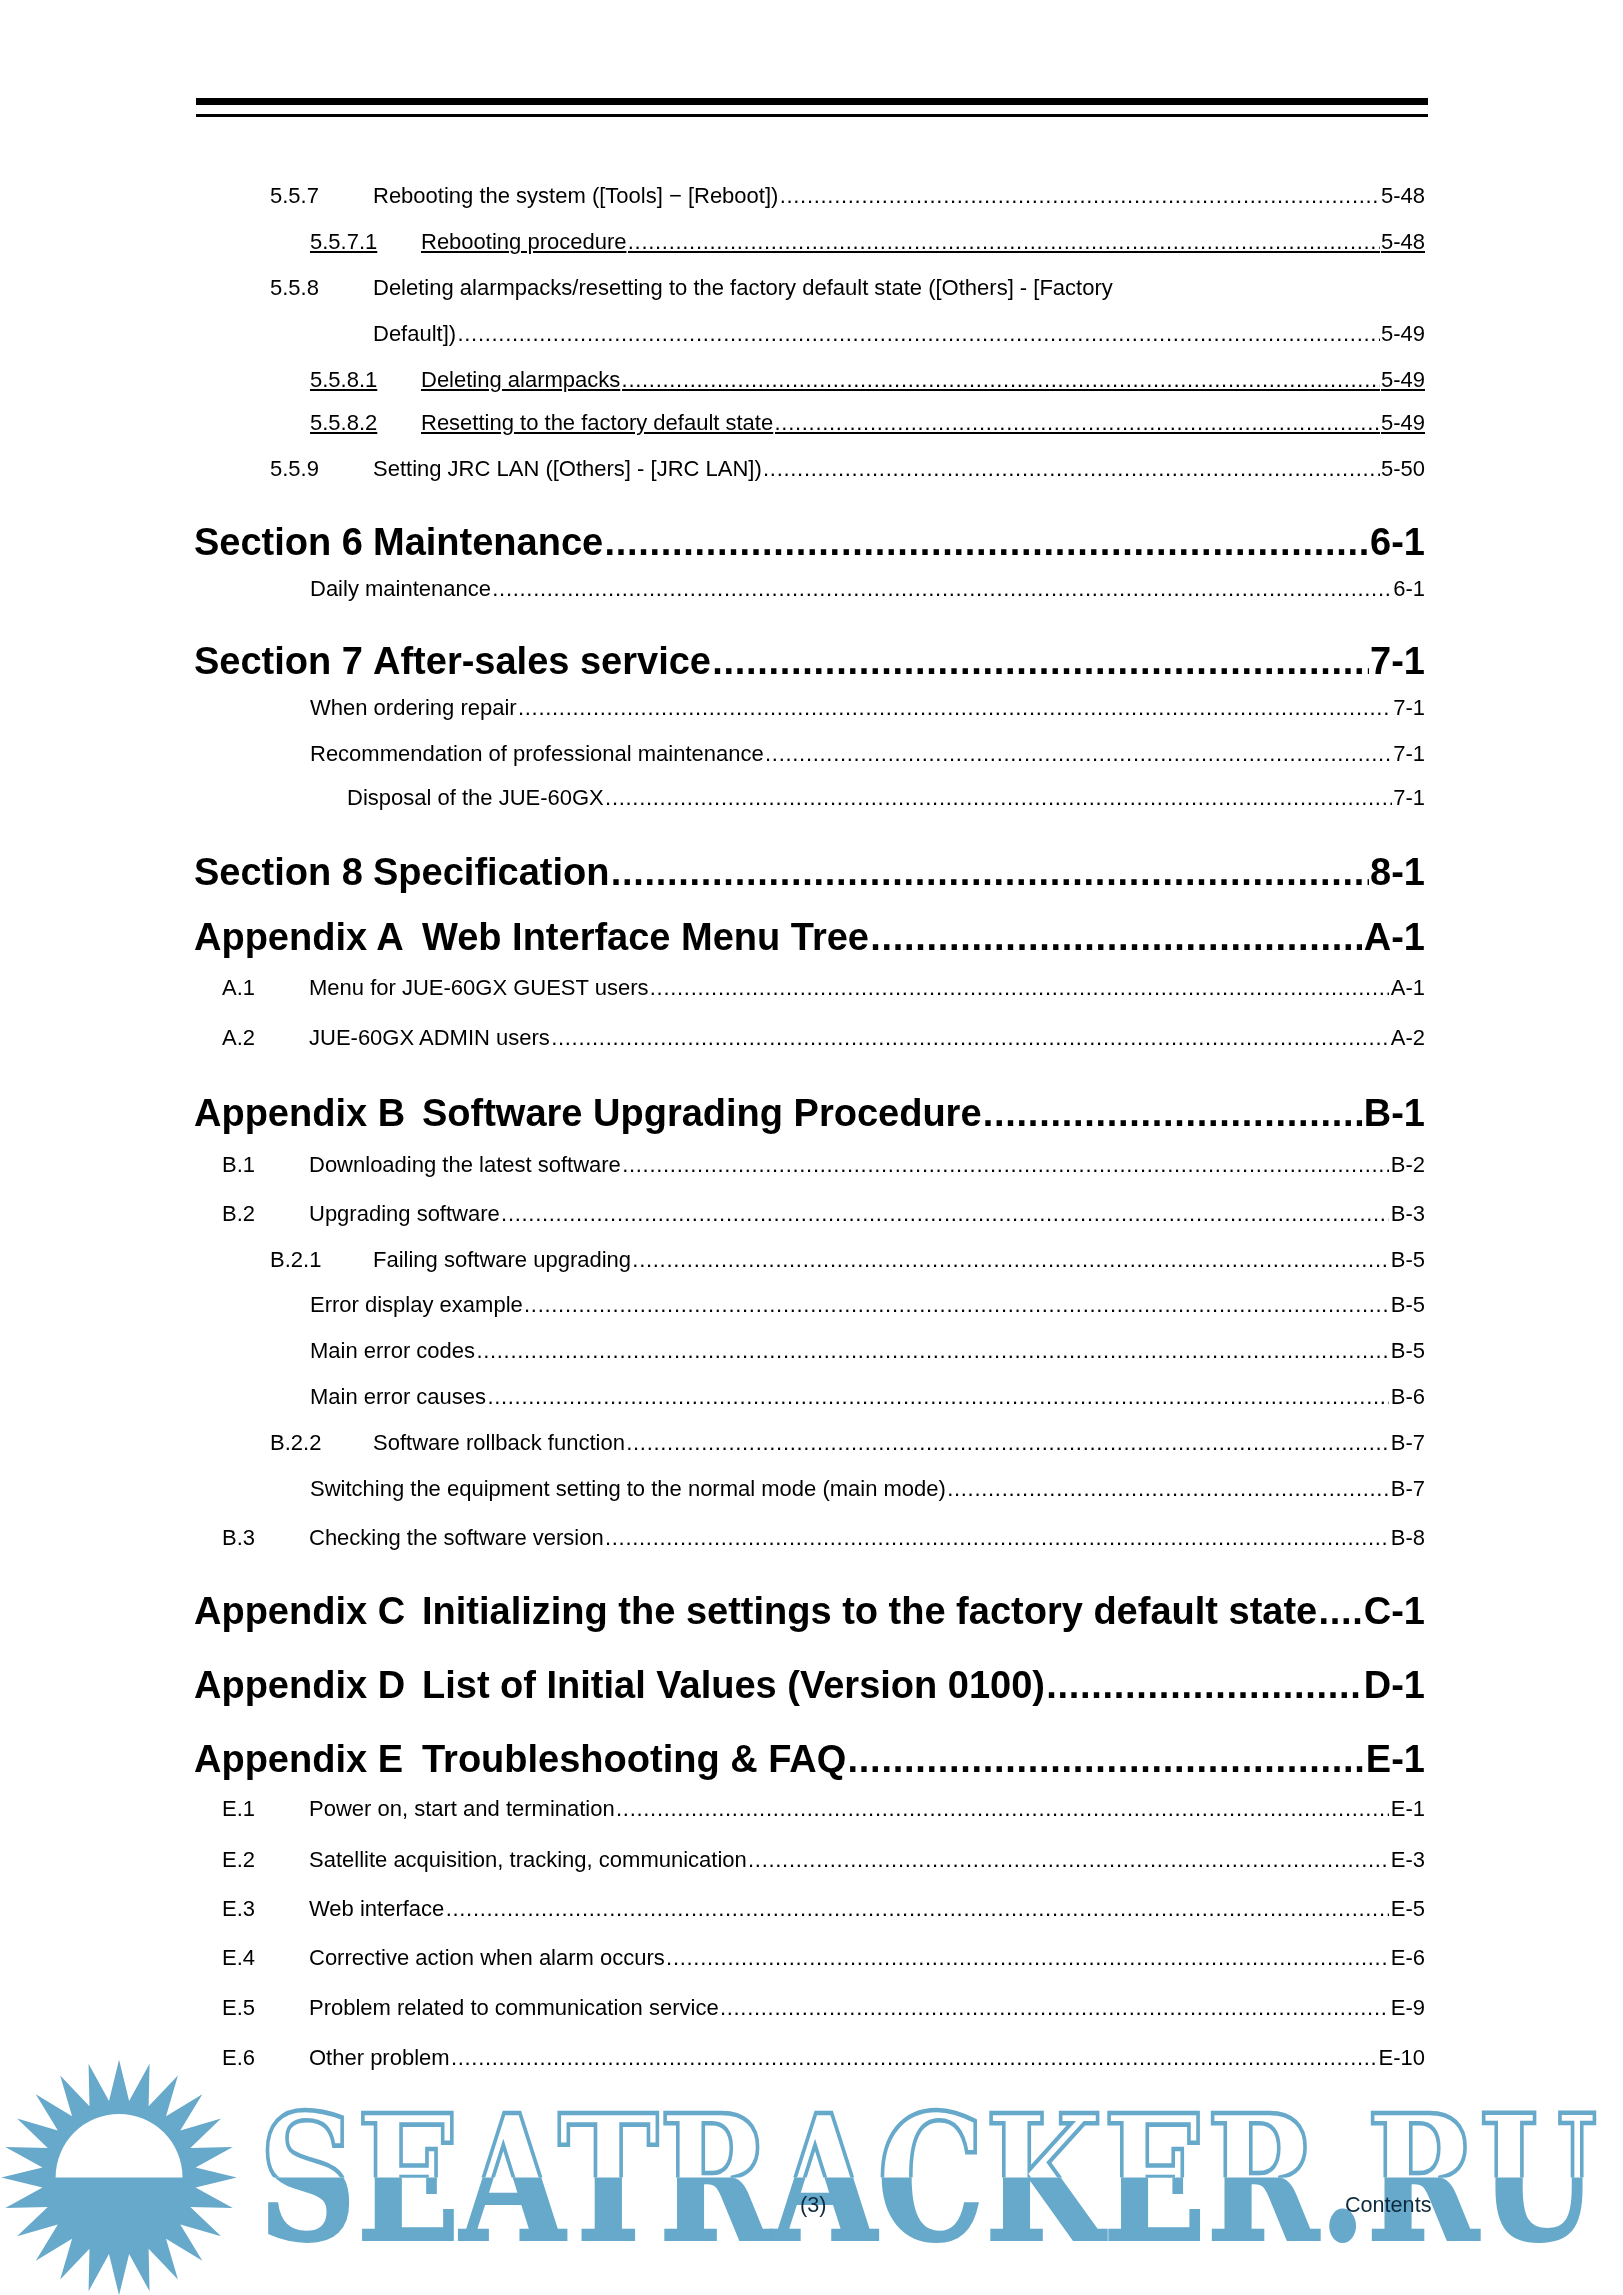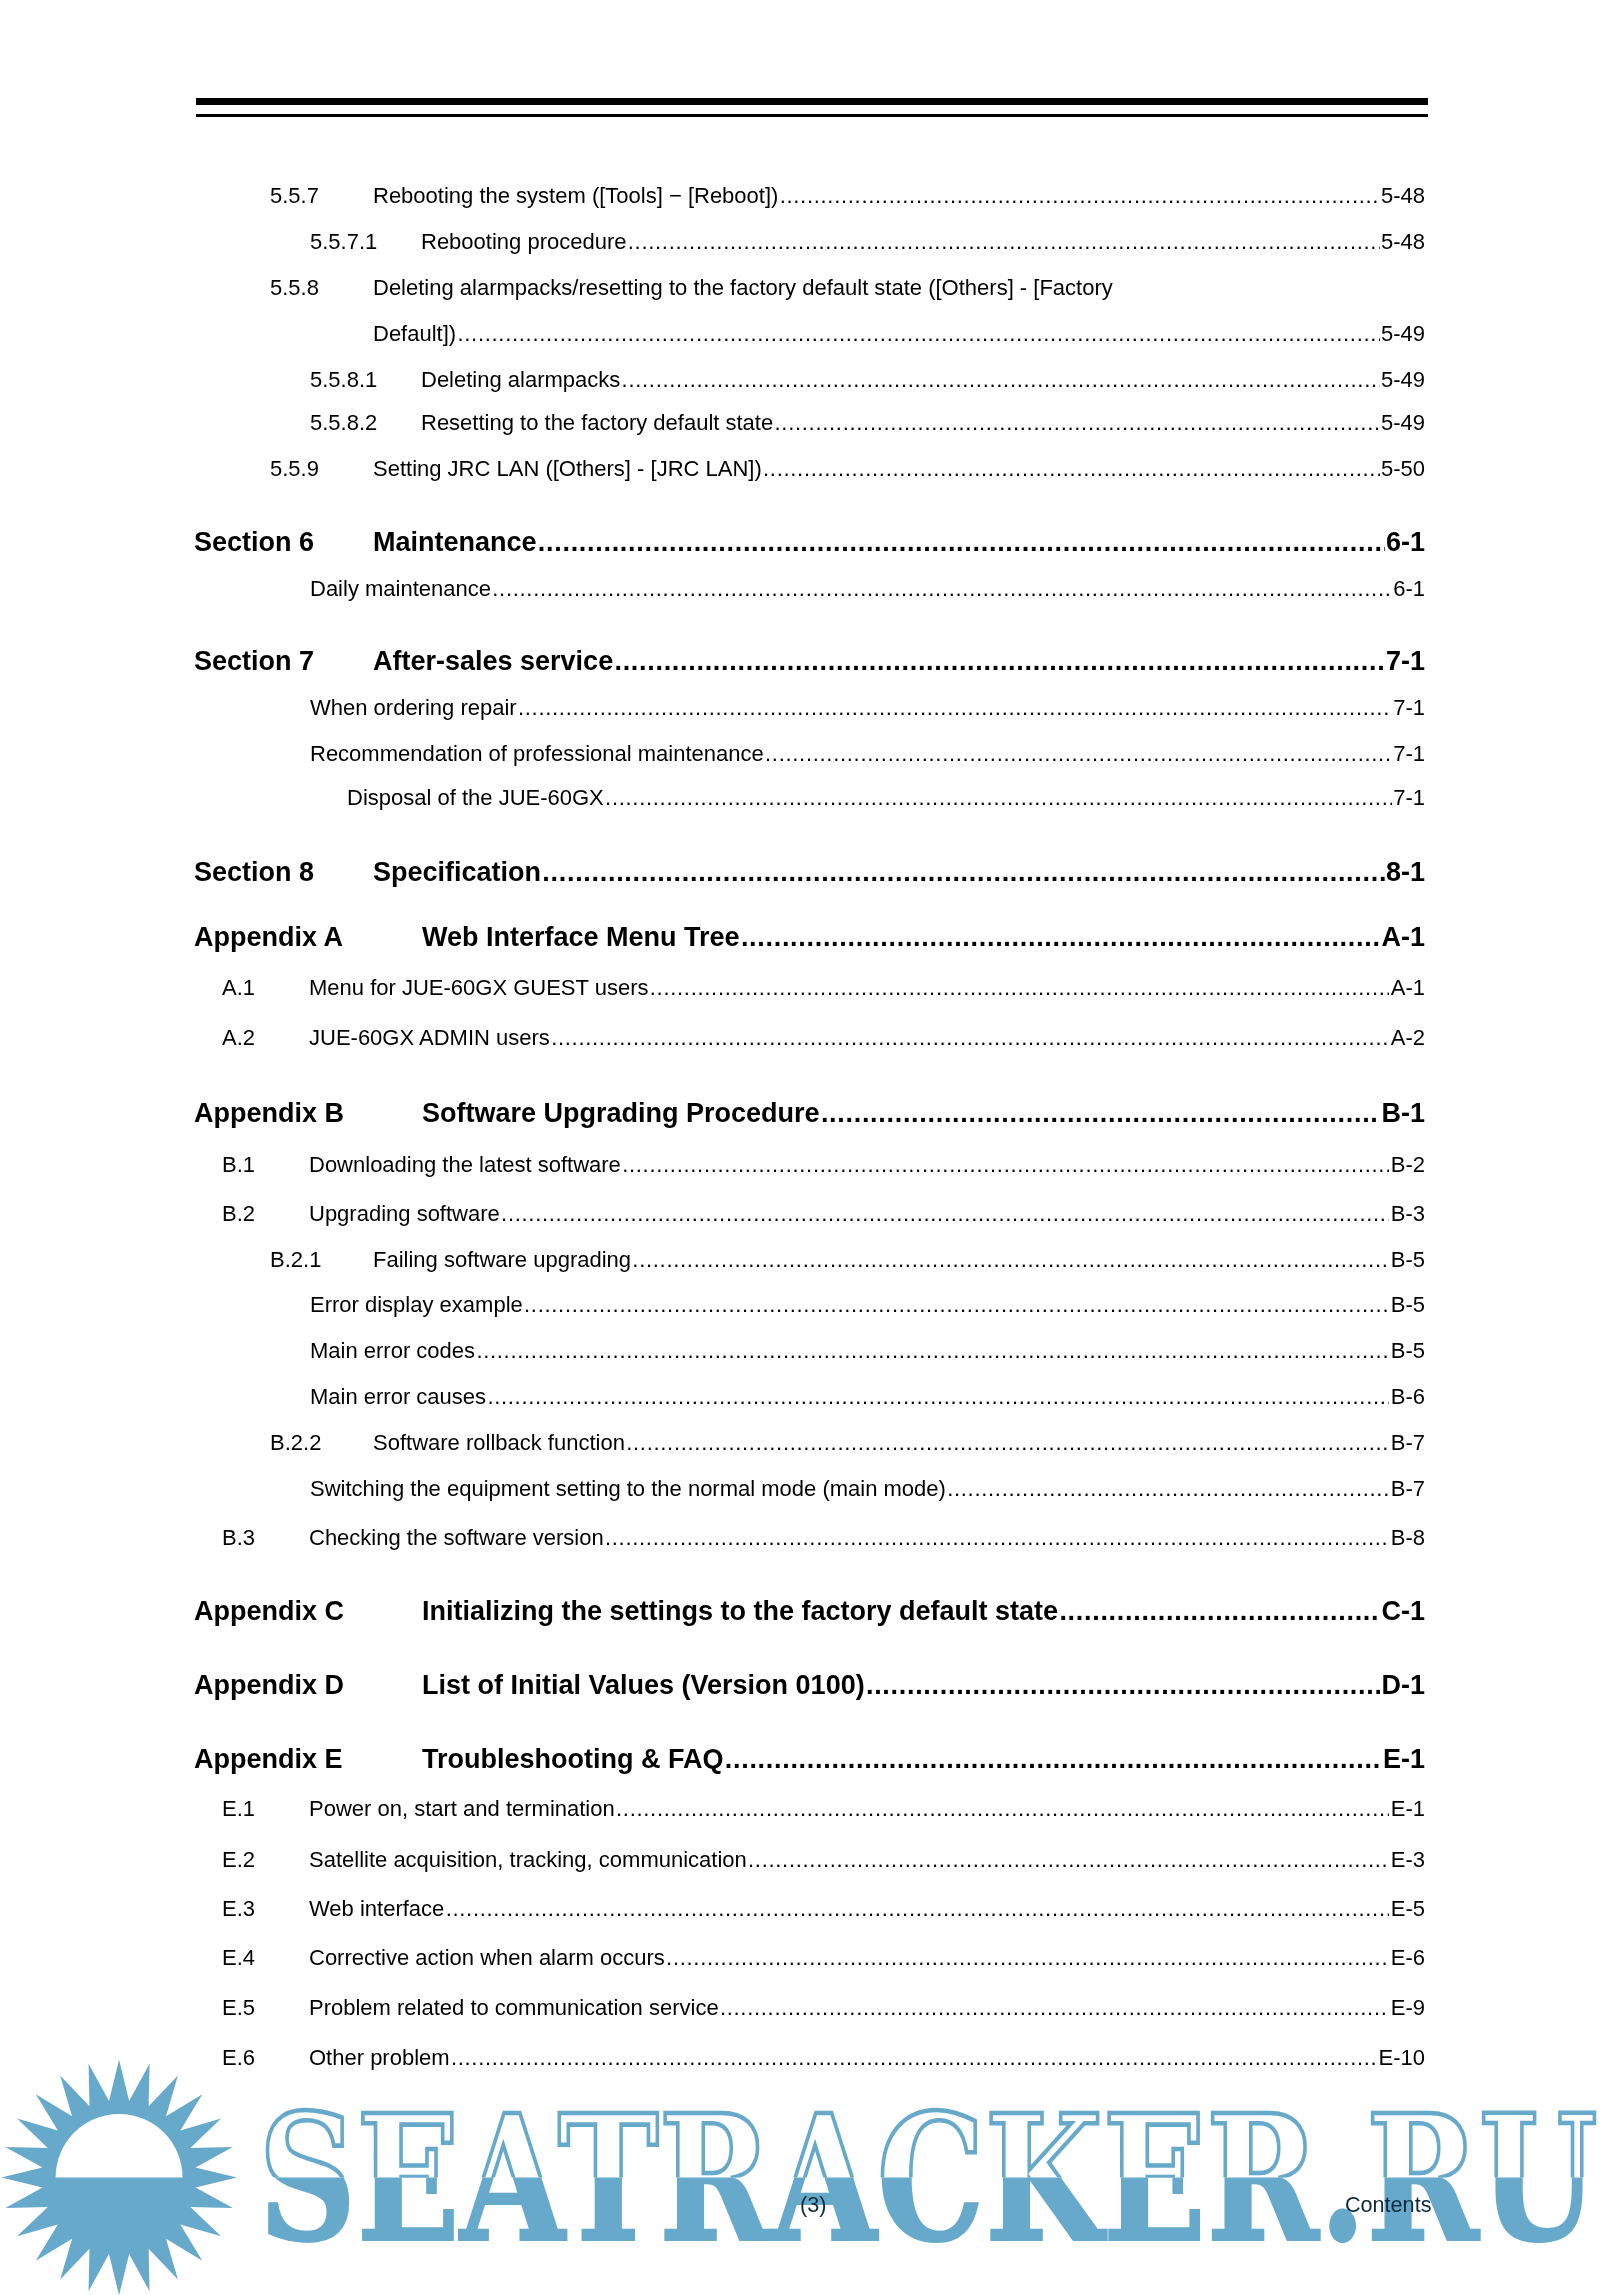--- a/index.html
+++ b/index.html
@@ -2,30 +2,30 @@
 <html style="font-size:10.5px"><head>
 <meta charset="utf-8">
 <style>
   html, body { margin: 0; padding: 0; background: #ffffff; }
   body { width: 1623px; height: 2295px; position: relative; overflow: hidden; font-family: "Liberation Sans", "DejaVu Sans", sans-serif; color: #000; }
   .rule-thick { position: absolute; left: 196px; width: 1232px; top: 98px; height: 7.2px; background: #000; }
   .rule-thin { position: absolute; left: 196px; width: 1232px; top: 114px; height: 3.3px; background: #000; }
   #toc { position: absolute; left: 0; top: 0; width: 1623px; height: 2295px; z-index: 2; }
   .row { position: absolute; right: 198px; display: flex; align-items: baseline; white-space: nowrap; }
   .row.normal { height: 34px; line-height: 34px; font-size: 22px; }
-  .row.bold { height: 41px; line-height: 41px; font-size: 27px; font-weight: bold; }
+  .row.bold { height: 41px; line-height: 41px; font-size: 38px; font-weight: bold; }
   .row .num { flex: 0 0 auto; display: inline-block; }
   .row .title { flex: 0 0 auto; }
   .row .leader { flex: 1 1 auto; overflow: hidden; letter-spacing: 0.7px; margin: 0 1.3px; min-width: 0; }
   .row .page { flex: 0 0 auto; text-align: right; }
   .lv-section { left: 194px; } .lv-section .num { width: 179px; }
   .lv-appendix { left: 194px; } .lv-appendix .num { width: 228px; }
   .lv-sub1 { left: 222px; } .lv-sub1 .num { width: 87px; }
   .lv-sub2 { left: 270px; } .lv-sub2 .num { width: 103px; }
-  .lv-sub3 { left: 310px; } .lv-sub3 .num { width: 111px; }
+  .lv-sub3 { left: 310px; text-decoration: underline; } .lv-sub3 .num { width: 111px; }
   .lv-plain { left: 310px; } .lv-plain .num { width: 0; }
   .lv-cont { left: 373px; } .lv-cont .num { width: 0; }
   #watermark { position: absolute; left: 0; top: 2055px; width: 1623px; height: 241px; z-index: 1; }
   .footer-text { position: absolute; z-index: 3; font-size: 21.6px; line-height: 23.6px; color: #0d2a3d; }
   #page-num { left: 800px; top: 2193px; }
   #footer-label { left: 1345px; top: 2193px; }
 </style>
 </head>
 <body>
 

